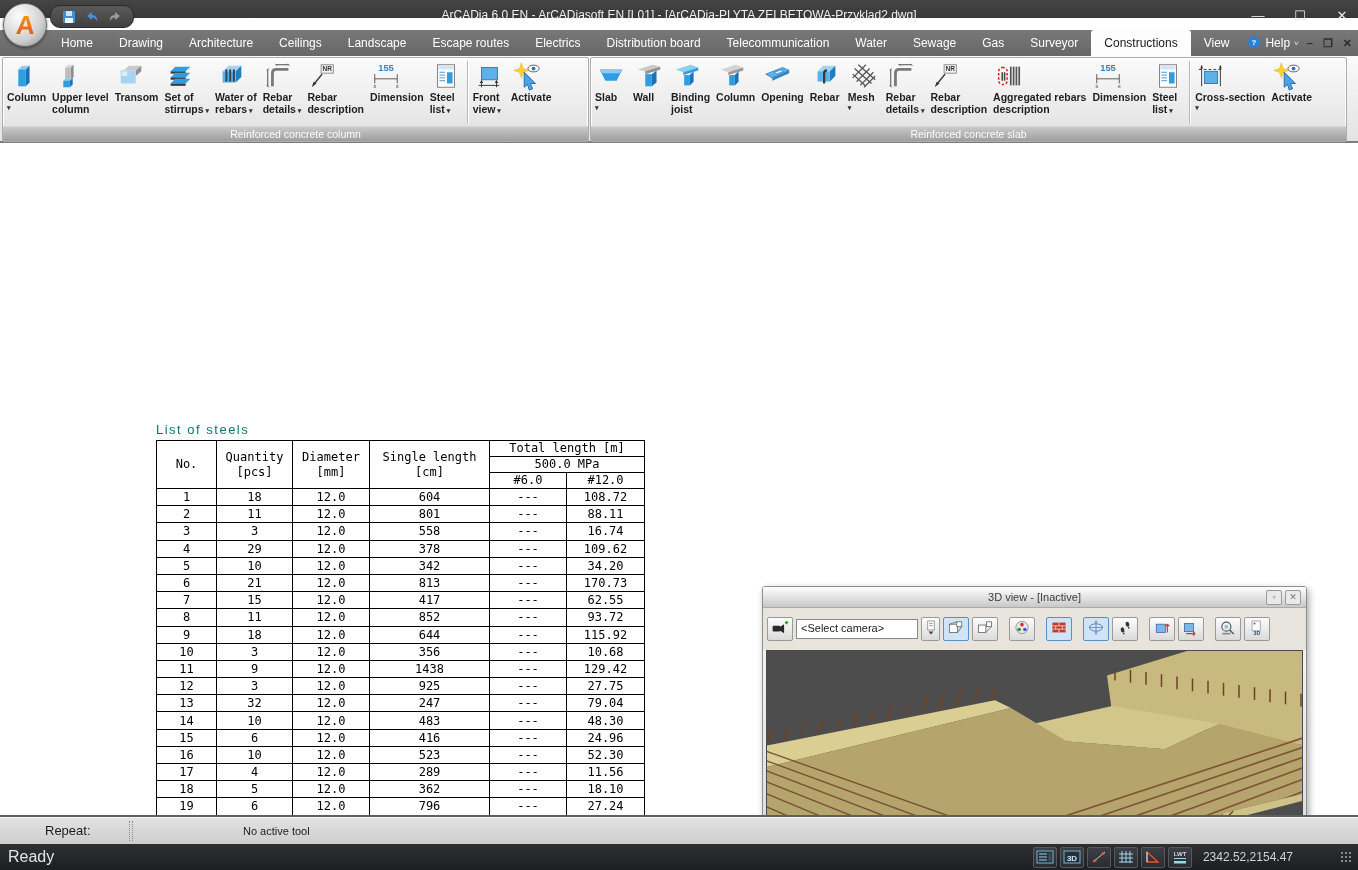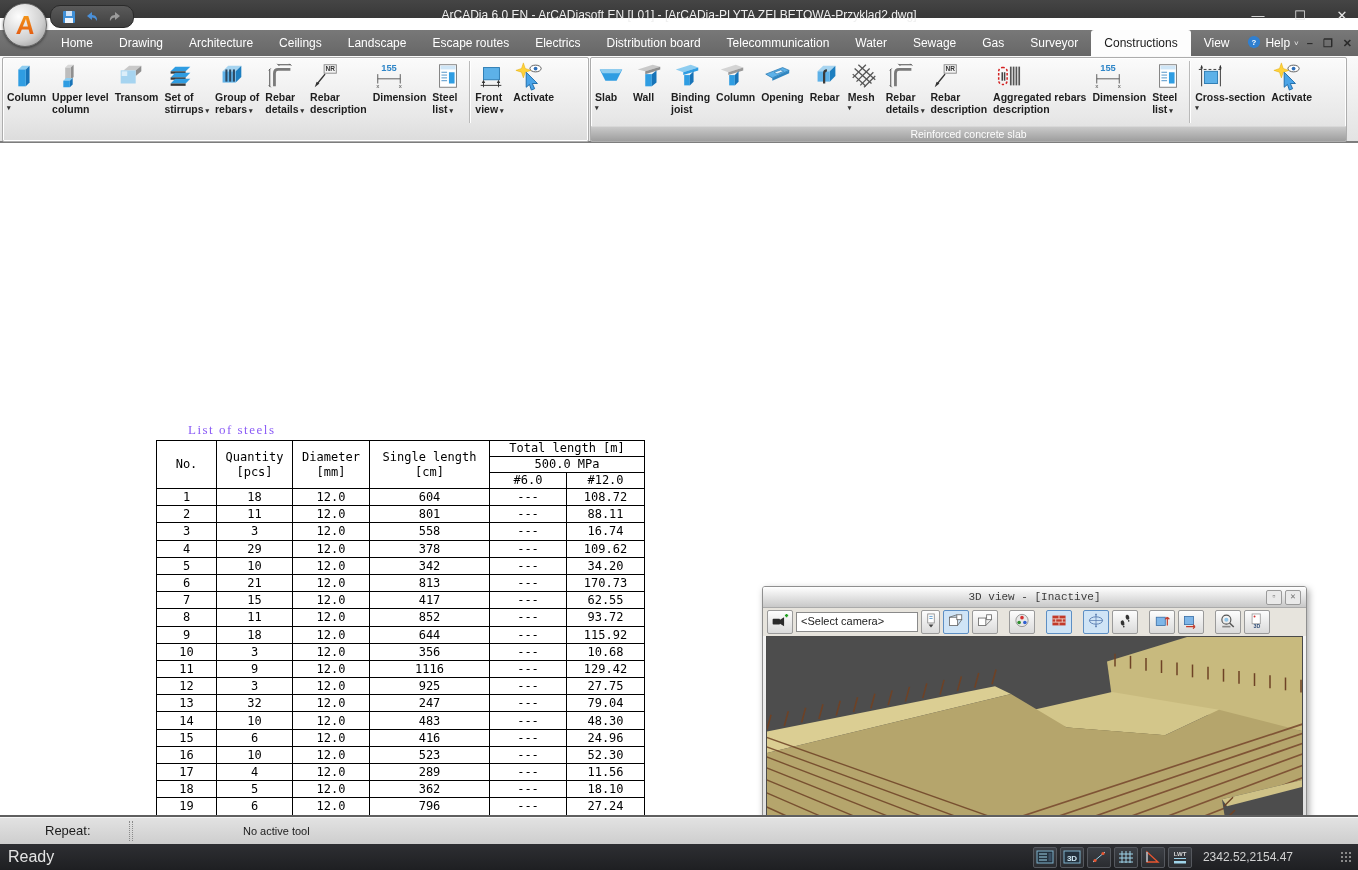--- a/index.html
+++ b/index.html
@@ -40,37 +40,37 @@
   .rbtn{display:flex;flex-direction:column;align-items:flex-start;padding:1px 3px 0 3px;height:66px;cursor:default;font-weight:bold;}
   .rbtn .ricon{width:32px;height:30px;margin:1px 0 1px 0;}
   .rbtn .ricon svg{width:32px;height:30px;display:block;}
   .rlabel{font-size:10.5px;line-height:11.5px;color:#1e1e1e;text-align:center;white-space:nowrap;}
   .rarrow{font-size:7px;color:#333;line-height:8px;}
   .rsep{width:1px;height:62px;background:#b9b9b9;margin:2px 2px 0 2px;box-shadow:1px 0 0 #fff;}
   .rcaption{position:absolute;left:0;right:0;bottom:0;height:14px;line-height:14px;text-align:center;
     font-size:10.5px;color:#fdfdfd;background:linear-gradient(#c9c9c9,#9e9e9e);border-top:1px solid #d8d8d8;}
   
   .canvas{position:absolute;left:0;top:143px;width:1358px;height:672px;background:#ffffff;}
-  .cad{font-family:Liberation Serif, serif;color:#8b5cf6;margin-left:32px;}
+  .cad{font-family:Liberation Sans, sans-serif;color:#0f766e;}
   .table-title{position:absolute;left:156px;top:279px;font-size:13px;letter-spacing:1.5px;}
   table.stable{position:absolute;left:156px;top:297px;border-collapse:collapse;table-layout:fixed;}
   .stable td,.stable th{border:1px solid #000;font-family:"DejaVu Sans Mono",monospace;font-size:12px;
     font-weight:normal;text-align:center;padding:0;line-height:16px;}
   .stable thead td,.stable thead th{line-height:15px;}
   .stable tbody td{height:16.2px;}
   
   .v3d{position:absolute;left:762px;top:443px;width:543px;height:357px;border:1px solid #8f8f8f;border-radius:3px;
     background:linear-gradient(#fbfbfb,#cfcfcf);box-shadow:2px 3px 7px rgba(0,0,0,.35);}
   .v3d-title{height:20px;border-radius:2px 2px 0 0;background:linear-gradient(#ffffff,#c8c8c8);
-    border-bottom:1px solid #aaa;position:relative;font-family:Liberation Mono, monospace;}
+    border-bottom:1px solid #aaa;position:relative;}
   .v3d-title .t{position:absolute;left:0;right:0;top:0;line-height:20px;text-align:center;font-size:11px;color:#3c3c3c;}
   .v3d-btns{position:absolute;right:5px;top:3px;display:flex;gap:3px;}
   .v3d-btns .vb{width:14px;height:13px;border:1px solid #9a9a9a;background:#e9e9e9;font-size:9px;line-height:12px;
     text-align:center;color:#777;border-radius:2px;}
-  .v3d-toolbar{height:20px;background:#e7e4dd;display:flex;align-items:center;padding:4px 4px;gap:3px;}
+  .v3d-toolbar{height:20px;background:#e7e4dd;display:flex;align-items:center;padding:11px 4px;gap:3px;}
   .tbtn{width:24px;height:22px;border:1px solid #9a9a9a;border-radius:2px;background:linear-gradient(#fdfdfd,#dadada);
     display:flex;align-items:center;justify-content:center;}
   .tbtn svg{width:18px;height:17px;}
   .tbtn.pressed{background:#cfe4f6;border-color:#5d8fc4;}
   .tgap{width:5px;}
   .cam-select{width:112px;height:18px;background:#fff;border:1px solid #8a8a8a;font-size:11px;line-height:17px;
     padding:0 4px;color:#222;white-space:nowrap;overflow:hidden;}
   .tbtn.small{width:17px;}
   .v3d-view{margin:0 3px 3px 3px;height:301px;border:1px solid #4a4a4a;background:#4d4d4d;overflow:hidden;}
   .v3d-view svg{display:block;width:535px;height:299px;}
@@ -212,21 +212,21 @@
           <div class="ricon">
             <svg viewBox="0 0 32 32">
               <polygon points="7,11 13,5 27,5 21,11" fill="#a6d4f0"></polygon>
               <polygon points="21,11 27,5 27,17 21,23" fill="#1e7fc0"></polygon>
               <rect x="7" y="11" width="14" height="12" fill="#5db1e8"></rect>
               <rect x="10" y="9" width="2.2" height="13" fill="#2d4a63"></rect>
               <rect x="14" y="9" width="2.2" height="13" fill="#2d4a63"></rect>
               <rect x="18" y="9" width="2.2" height="13" fill="#2d4a63"></rect>
             </svg>
           </div>
-          <div class="rlabel">Group of</div>
+          <div class="rlabel">Water of</div>
           <div class="rlabel">rebars<span class="rarrow"> ▾</span></div>
         </div>
         <div class="rbtn">
           <div class="ricon">
             <svg viewBox="0 0 32 32">
               <path d="M9 27 V13 Q9 9 13 9 H26" fill="none" stroke="#7a7a7a" stroke-width="3"></path>
               <path d="M4 9 V27 M3 10 L5 8 M3 26 L5 28" stroke="#444" stroke-width="1" fill="none"></path>
               <path d="M13 4 H26 M12 3 L14 5 M25 3 L27 5" stroke="#444" stroke-width="1" fill="none"></path>
             </svg>
           </div>
@@ -291,20 +291,21 @@
             <svg viewBox="0 0 32 32">
               <path d="M10 2 L12 8 L18 10 L12 12 L10 18 L8 12 L2 10 L8 8 Z" fill="#ffd23a" stroke="#e0a800" stroke-width="0.5"></path>
               <ellipse cx="23" cy="8" rx="6" ry="3.6" fill="#fff" stroke="#555"></ellipse>
               <circle cx="23" cy="8" r="2" fill="#2f6fb8"></circle>
               <polygon points="13,12 25,24 19.5,24 22,29.5 18.5,31 16.5,25 13,28" fill="#4aa4e8" stroke="#1d6aa8"></polygon>
             </svg>
           </div>
           <div class="rlabel">Activate</div>
         </div>
       </div>
+      <div class="rcaption">Reinforced concrete column</div>
     </div>
     <div class="rgroup" style="left: 590px; width: 755px;">
       <div class="rbtns">
         <div class="rbtn">
           <div class="ricon">
             <svg viewBox="0 0 32 32">
               <polygon points="4,9 28,9 22,21 10,21" fill="#2f9de2"></polygon>
               <polygon points="4,9 28,9 25,13 7,13" fill="#8ecdf0"></polygon>
             </svg>
           </div>
@@ -584,21 +585,21 @@
           <td>3</td>
           <td>12.0</td>
           <td>356</td>
           <td>---</td>
           <td>10.68</td>
         </tr>
         <tr>
           <td>11</td>
           <td>9</td>
           <td>12.0</td>
-          <td>1116</td>
+          <td>1438</td>
           <td>---</td>
           <td>129.42</td>
         </tr>
         <tr>
           <td>12</td>
           <td>3</td>
           <td>12.0</td>
           <td>925</td>
           <td>---</td>
           <td>27.75</td>

